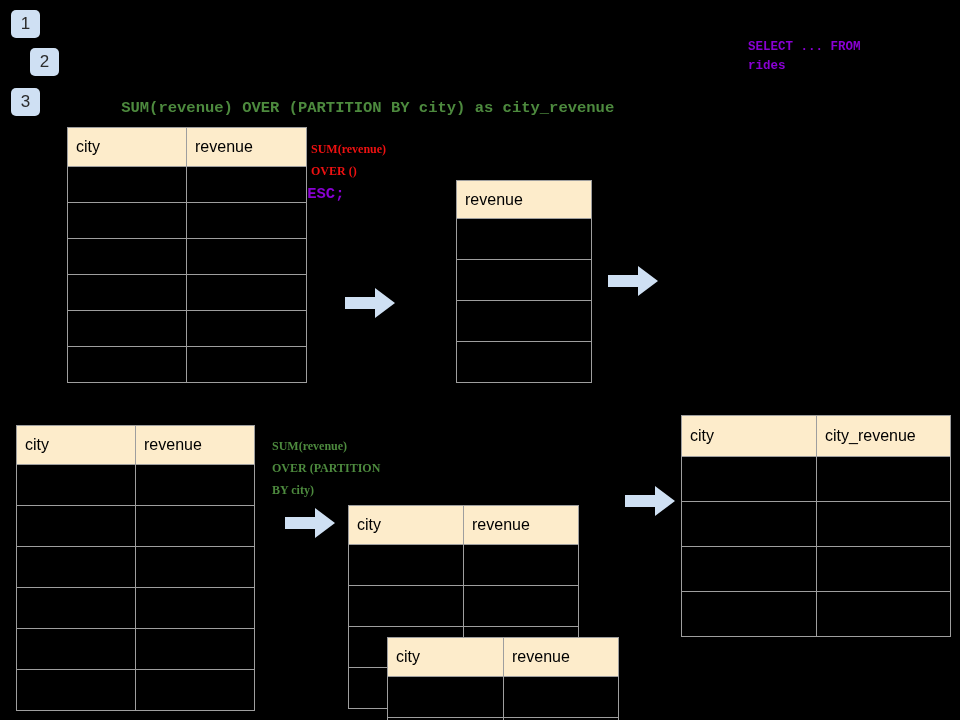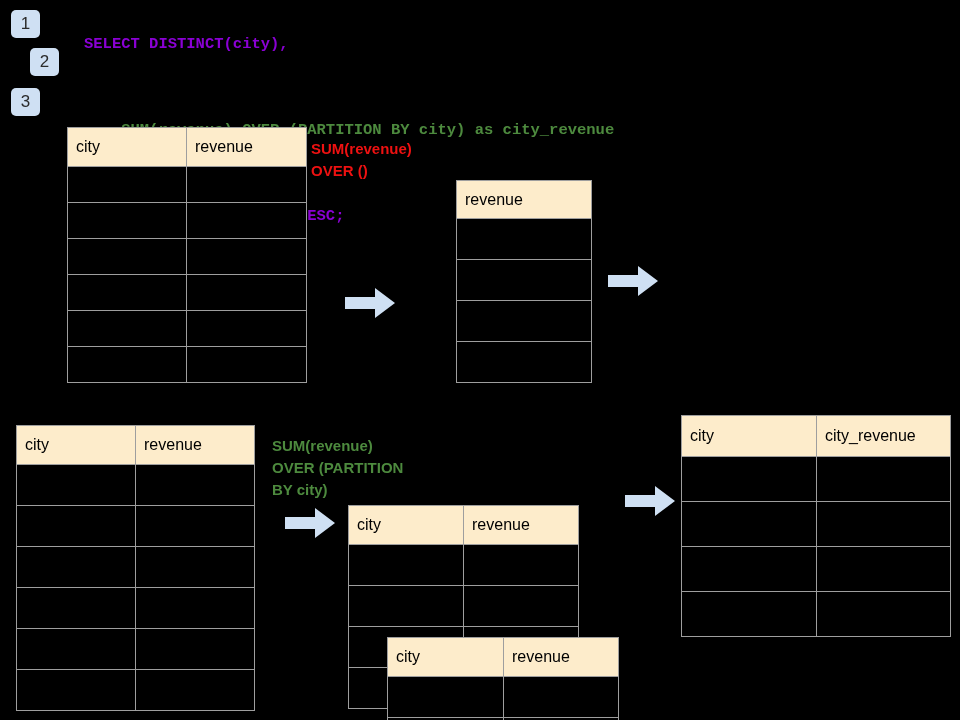--- a/index.html
+++ b/index.html
@@ -55,23 +55,23 @@
     left: 748px;
     top: 38px;
     font-size: 12.5px;
     line-height: 19px;
     color: #8a00d4;
   }
 
   
   .callout {
     position: absolute;
-    font-family: Liberation Sans, sans-serif;
+    font-family: Liberation Serif, serif;
     font-weight: bold;
-    font-size: 15px;
+    font-size: 12px;
     line-height: 22px;
     white-space: pre;
   }
   .callout-red   { color: #ee1111; }
   .callout-green { color: #4d8a3e; }
 
   
   .tbl {
     position: absolute;
     border-collapse: collapse;
@@ -105,27 +105,28 @@
 </head>
 <body>
 
 <div id="canvas">
 
   <div class="badge" style="left:11px; top:10px;">1</div>
   <div class="badge" style="left:30px; top:48px;">2</div>
   <div class="badge" style="left:11px; top:88px;">3</div>
 
   <div class="code code-main">
-<span class="c-purple">SELECT DISTINCT(city),</span>
 <br><span style="white-space:pre">    </span>
 <br><span style="white-space:pre">    </span><span class="c-green">SUM(revenue) OVER (PARTITION BY city) as city_revenue</span>
 <br><span style="white-space:pre"> </span><span class="c-purple">FROM rides</span>
 <br><span style="white-space:pre"> </span><span class="c-purple">ORDER by city_revenue DESC;</span>
   </div>
 
+  <div class="code code-side">SELECT ... FROM
+rides</div>
 
   <div class="callout callout-red" style="left:311px; top:138px;">SUM(revenue)
 OVER ()</div>
 
   <div class="callout callout-green" style="left:272px; top:435px;">SUM(revenue)
 OVER (PARTITION
 BY city)</div>
 
   <table class="tbl" style="left:67px; top:127px; width:239px;">
     <colgroup>

